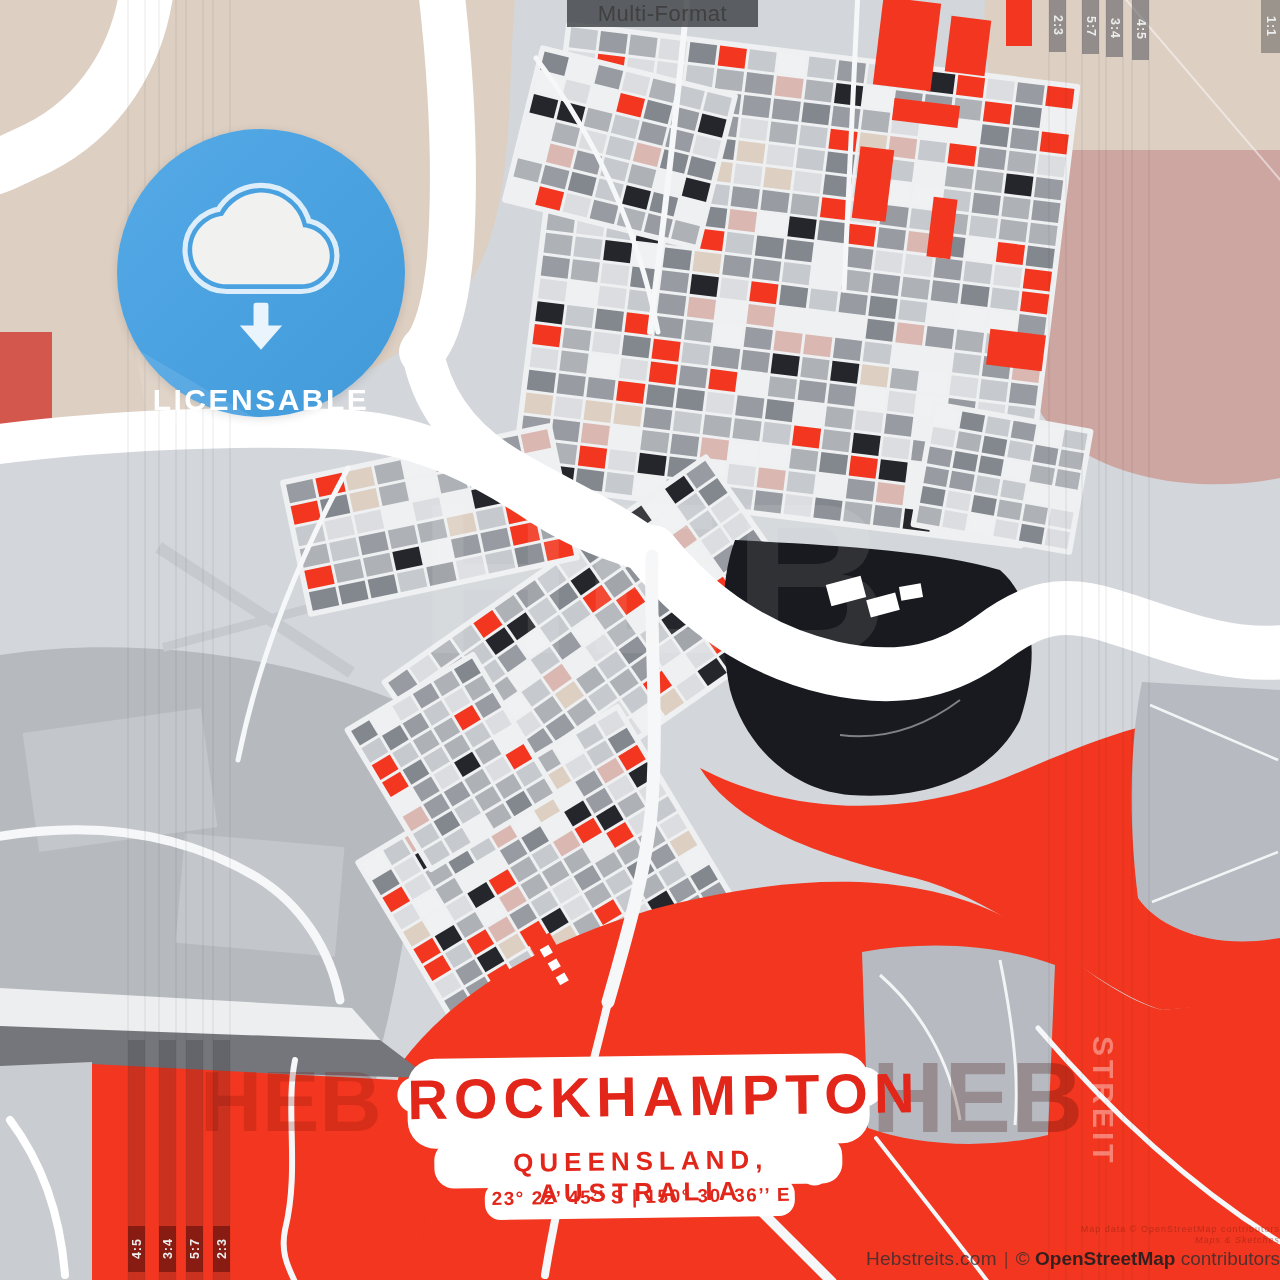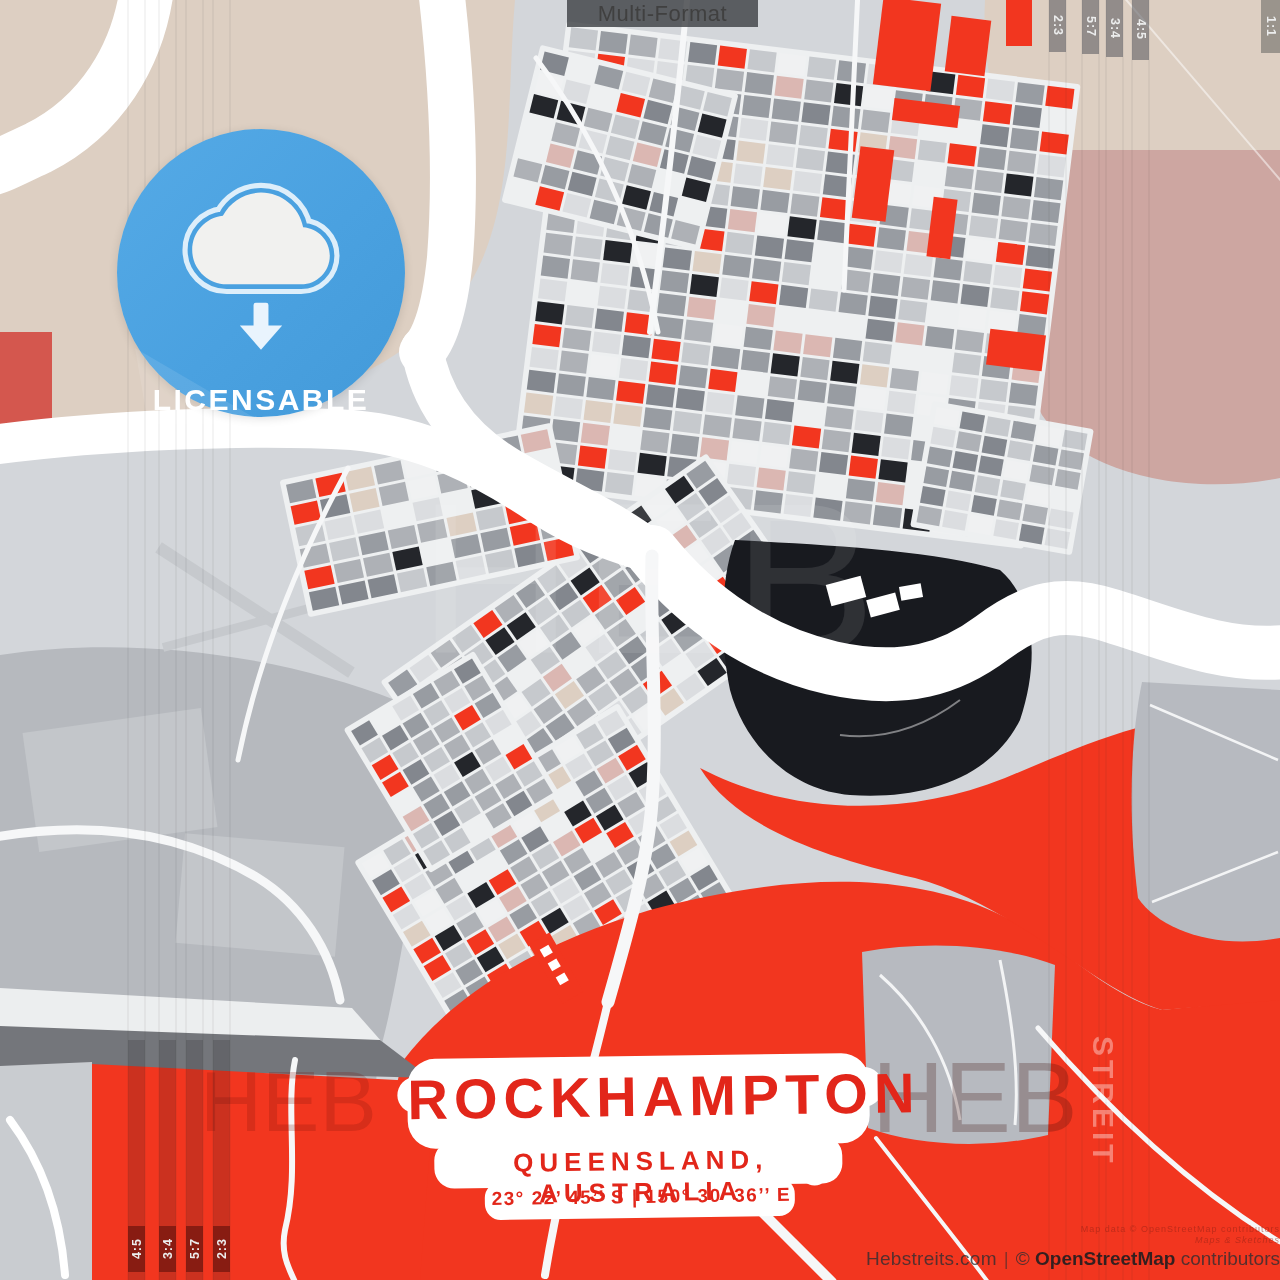--- a/index.html
+++ b/index.html
@@ -2,21 +2,21 @@
 <html><head>
 <meta charset="utf-8">
 <style>
   html,body{margin:0;padding:0;background:#222;}
   .poster{position:relative;width:1280px;height:1280px;overflow:hidden;
           font-family:"Liberation Sans",sans-serif;background:#d3d6da;}
   .poster *{box-sizing:border-box;}
   #map-svg{position:absolute;left:0;top:0;}
 
   
-  .wm{position:absolute;font-weight:400;pointer-events:none;white-space:nowrap;}
+  .wm{position:absolute;font-weight:700;pointer-events:none;white-space:nowrap;}
   .wm-center{left:418px;top:455px;font-size:215px;letter-spacing:8px;color:rgba(255,255,255,0.10);}
   .wm-bl{left:200px;top:1052px;font-size:86px;color:rgba(120,16,8,0.22);}
   .wm-br{left:872px;top:1040px;font-size:100px;color:rgba(60,12,8,0.26);}
   .wm-streit{left:1086px;top:1036px;font-size:30px;font-weight:700;color:rgba(255,255,255,0.38);
              writing-mode:vertical-rl;letter-spacing:4px;}
 
   
   .format-chip{position:absolute;left:567px;top:0;width:191px;height:27px;
     background:rgba(64,66,70,0.82);color:#404040;font-size:22px;
     display:flex;align-items:center;justify-content:center;letter-spacing:0.5px;}

